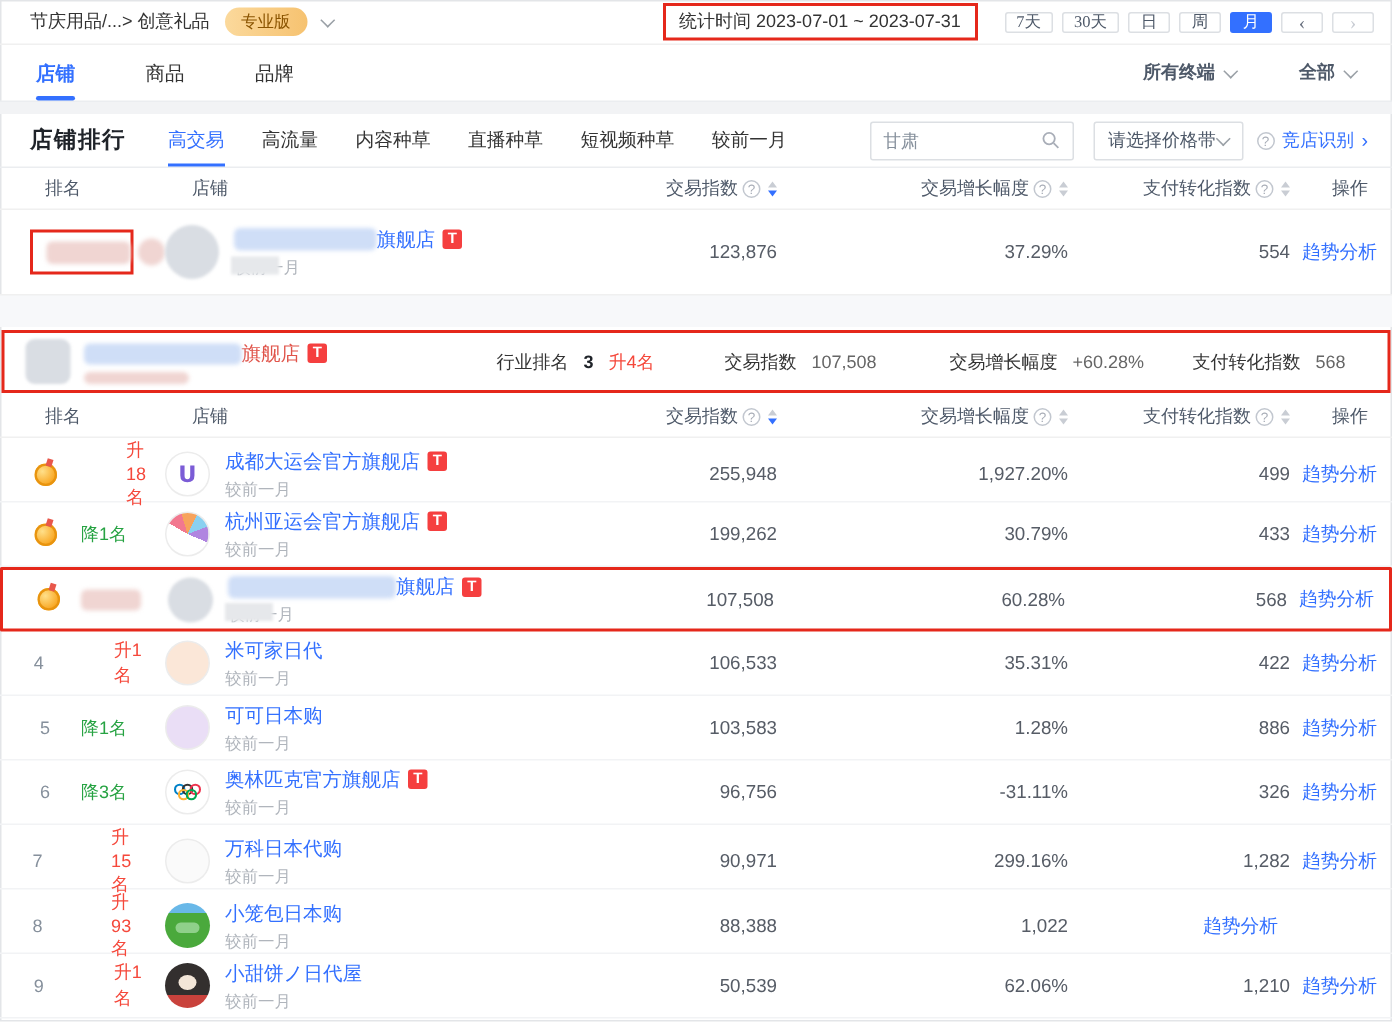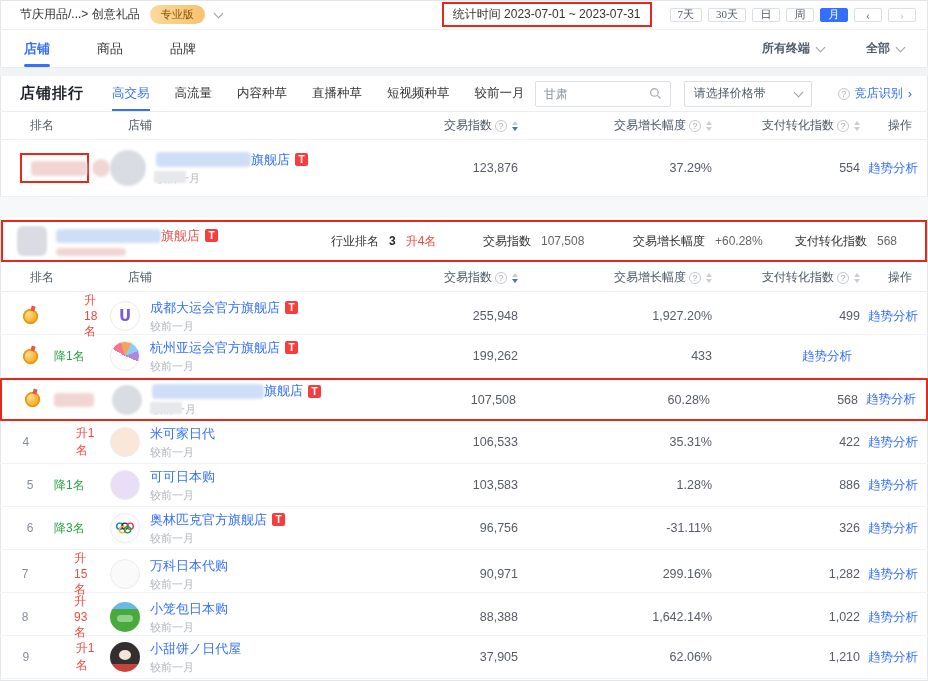--- a/index.html
+++ b/index.html
@@ -39,23 +39,23 @@
   .panel-head{height:36px;display:flex;align-items:center;padding:0 16px 0 20px;border-bottom:1px solid #ebedf0;}
   .ptitle{font-size:15px;font-weight:bold;color:#1f2329;margin-right:28px;letter-spacing:1px;}
   .subtabs{display:flex;gap:25px;flex:1;height:100%;}
   .stab{display:flex;align-items:center;font-size:12.5px;color:#333;cursor:pointer;position:relative;height:100%;}
   .stab.active{color:var(--accent);}
   .stab.active::after{content:"";position:absolute;left:0;right:0;bottom:0;height:2px;background:var(--accent);}
   .search{width:136px;height:26px;border:1px solid #dcdfe3;border-radius:2px;display:flex;
           align-items:center;padding:0 8px;margin-right:13px;}
   .search input{border:none;outline:none;flex:1;font-size:12px;color:#333;font-family:inherit;min-width:0;}
   .search input::placeholder{color:#86909c;}
-  .select{width:128px;height:26px;border:1px solid #dcdfe3;border-radius:2px;display:flex;
+  .select{width:100px;height:26px;border:1px solid #dcdfe3;border-radius:2px;display:flex;
           align-items:center;justify-content:space-between;padding:0 9px;color:var(--hdr);
-          margin-right:26px;cursor:pointer;}
+          margin-right:9px;cursor:pointer;}
   .competitor{display:flex;align-items:center;gap:5px;color:var(--accent);cursor:pointer;white-space:nowrap;}
   .competitor .arr{font-size:13px;}
   .q{width:12px;height:12px;border:1px solid #c2c7cf;border-radius:50%;color:#a9aeb8;font-size:9px;
      line-height:11px;text-align:center;display:inline-block;flex:none;}
   .grid{display:grid;grid-template-columns:96px 1fr 230px 194px 148px 60px;align-items:center;}
   .thead{height:28px;border-bottom:1px solid var(--line);color:var(--hdr);font-size:12px;}
   .hc{display:flex;align-items:center;}
   .rankh{padding-left:30px;font-family:Liberation Serif, serif;}
   .shoph{padding-left:32px;}
   .numh{justify-content:flex-end;padding-right:8px;gap:3px;white-space:nowrap;}
@@ -340,20 +340,21 @@
             <span class="avatar fan ring"></span>
             <div class="nm">
               <div class="nline">
                 <a class="shopname">杭州亚运会官方旗舰店</a>
                 <span class="tbadge">T</span>
               </div>
               <div class="sub">较前一月</div>
             </div>
           </div>
           <div class="cell num">199,262</div>
+          <div class="cell num">30.79%</div>
           <div class="cell num">433</div>
           <div class="cell actc"><a class="trend">趋势分析</a></div>
         </div>
         <div class="row grid row-redacted">
           <div class="cell rankc">
             <span class="medal"></span>
             <span class="blob pink" style="width:40px;height:14px;margin-left:10px"></span>
           </div>
           <div class="cell shopc">
             <span class="avatar blurav"></span>
@@ -466,38 +467,37 @@
           <div class="cell shopc">
             <span class="avatar alien"></span>
             <div class="nm">
               <div class="nline">
                 <a class="shopname">小笼包日本购</a>
               </div>
               <div class="sub">较前一月</div>
             </div>
           </div>
           <div class="cell num">88,388</div>
-          <div class="cell num">1,642.14%</div>
           <div class="cell num">1,022</div>
           <div class="cell actc"><a class="trend">趋势分析</a></div>
         </div>
         <div class="row grid">
           <div class="cell rankc">
             <span class="rknum">9</span>
             <span class="chg up">升1名</span>
           </div>
           <div class="cell shopc">
             <span class="avatar darkface"></span>
             <div class="nm">
               <div class="nline">
                 <a class="shopname">小甜饼ノ日代屋</a>
               </div>
               <div class="sub">较前一月</div>
             </div>
           </div>
-          <div class="cell num">37,905</div>
+          <div class="cell num">50,539</div>
           <div class="cell num">62.06%</div>
           <div class="cell num">1,210</div>
           <div class="cell actc"><a class="trend">趋势分析</a></div>
         </div>
       </div>
   </section>
 </div>
 
 </body></html>

